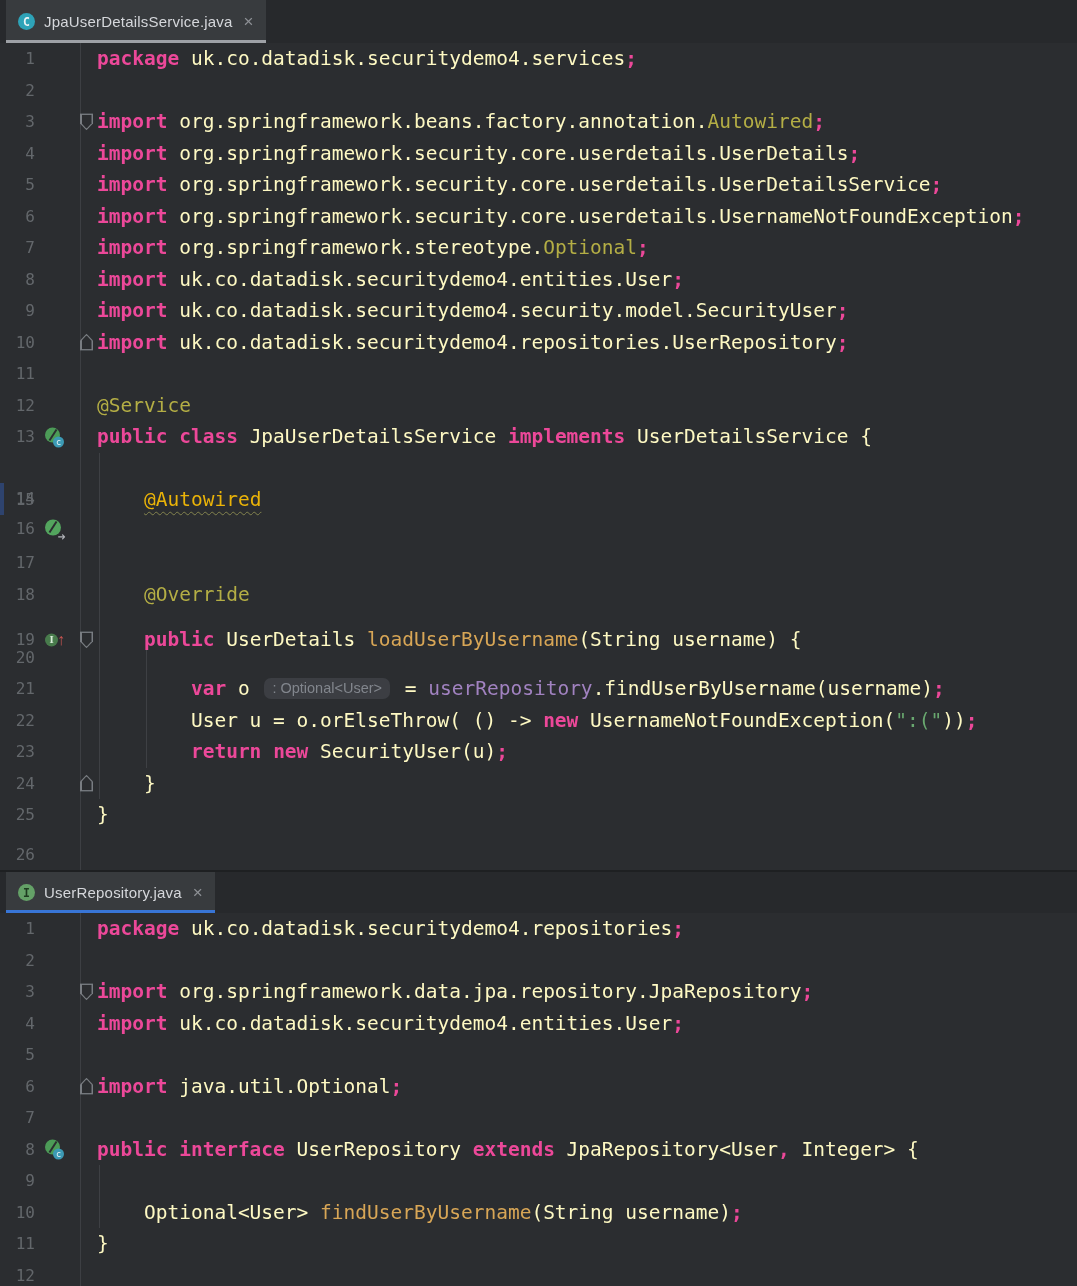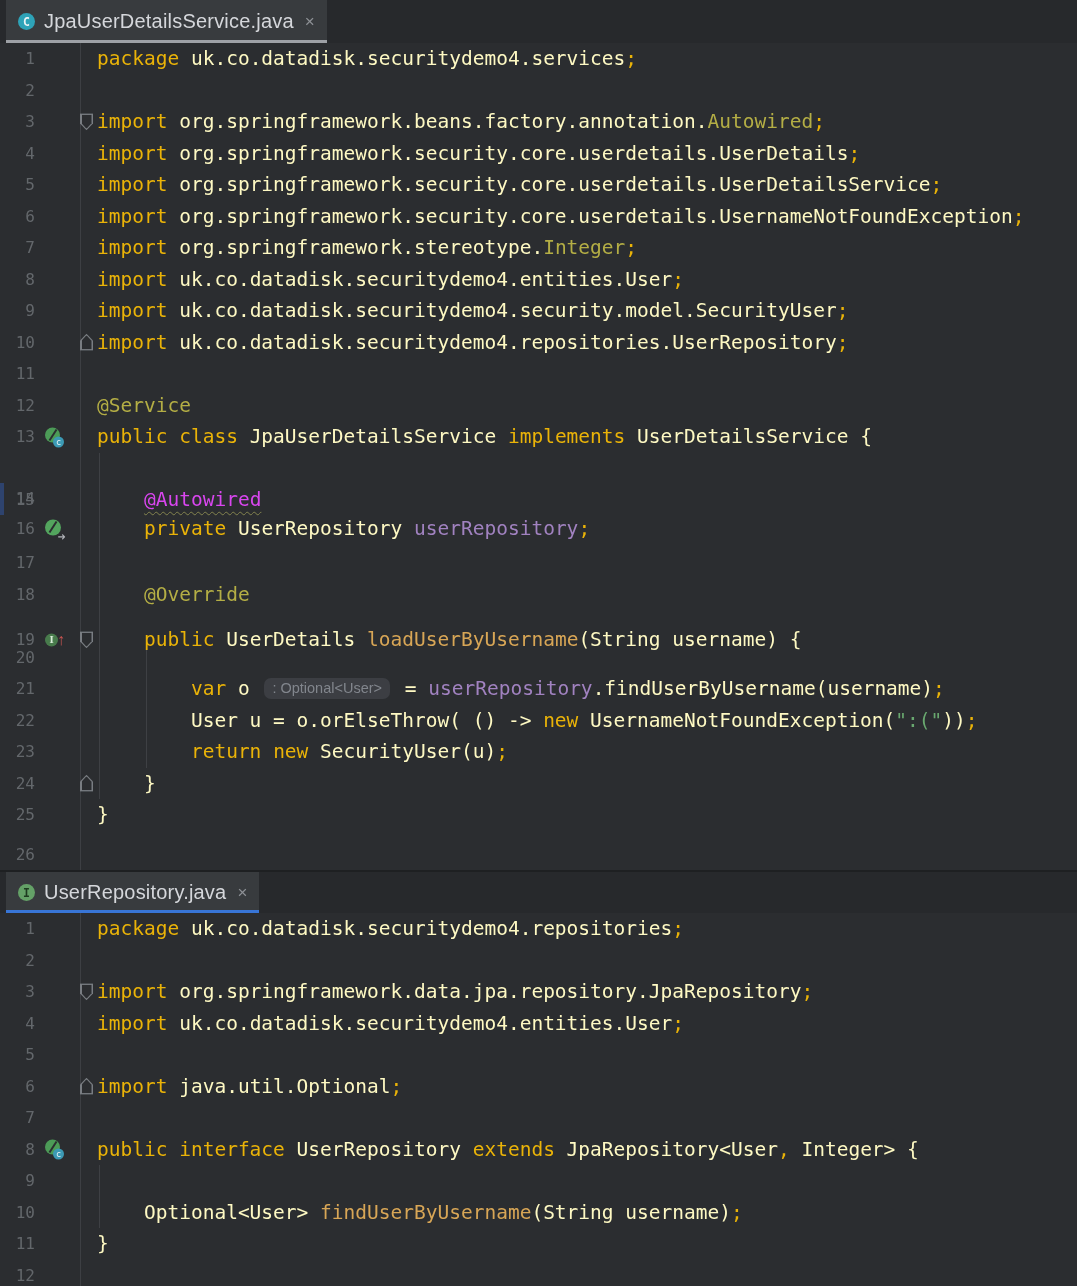--- a/index.html
+++ b/index.html
@@ -1,34 +1,34 @@
 <!DOCTYPE html>
 <html><head>
 <meta charset="utf-8">
 <style>
   html,body{margin:0;padding:0;background:#1E1F22;}
   body{width:1077px;height:1286px;overflow:hidden;font-family:"Liberation Sans",sans-serif;}
   .pane{position:relative;width:1077px;}
   .tabbar{height:43px;background:#27292C;display:flex;align-items:stretch;position:relative;}
   .tabbar.second{border-top:2px solid #1E2022;height:41px;}
   .tab{position:relative;display:flex;align-items:center;gap:9px;padding:0 12px;margin-left:6px;background:#383B3E;cursor:pointer;}
-  .tab-label{font-size:20px;color:#D5D7DB;letter-spacing:.2px;}
+  .tab-label{font-size:15px;color:#D5D7DB;letter-spacing:.2px;}
   .tab-close{font-size:17px;color:#8E9196;margin-left:2px;}
   .ficon{width:17px;height:17px;border-radius:50%;color:#EAF3F5;font-size:11.5px;font-weight:bold;display:flex;align-items:center;justify-content:center;font-family:"DejaVu Sans Mono",monospace;}
   .ficon.iface{color:#1E3B20;}
   .underline{position:absolute;left:0;right:0;bottom:0;height:3px;}
   .code-area{position:relative;background:#2B2D30;overflow:hidden;}
   .code-area .gutter-sep{position:absolute;left:80px;top:0;bottom:0;width:1px;background:#3D3F43;}
   .row{position:absolute;left:0;width:1077px;height:31.5px;}
   .lnum{position:absolute;left:0;top:0;width:35px;text-align:right;line-height:31.5px;color:#63676B;font-family:"DejaVu Sans Mono",monospace;font-size:16px;}
   .codeline{position:absolute;left:97px;top:0;line-height:31.5px;white-space:pre;font-family:"DejaVu Sans Mono",monospace;font-size:19.5px;}
-  .tk-kw{color:#eab308;}
+  .tk-kw{color:#ec4899;font-weight:bold;}
   .tk-df{color:#fef9c3;}
   .tk-an{color:#B4AE45;}
-  .tk-anw{color:#d946ef;text-decoration-line:underline;text-decoration-style:wavy;text-decoration-color:#83834E;text-decoration-thickness:1px;text-underline-offset:5px;}
+  .tk-anw{color:#eab308;text-decoration-line:underline;text-decoration-style:wavy;text-decoration-color:#83834E;text-decoration-thickness:1px;text-underline-offset:5px;}
   .tk-mt{color:#D8A656;}
   .tk-fl{color:#A182C0;}
   .tk-st{color:#69A86F;}
   .inlay{display:inline-block;background:#3C3E43;color:#82868D;border-radius:7px;padding:1px 8px;font-family:"Liberation Sans",sans-serif;font-size:14.5px;line-height:19px;vertical-align:2px;margin:0 3px;}
   .guide{position:absolute;width:1px;background:#3E4044;}
   .lmark{position:absolute;left:0;top:0;width:4px;height:31.5px;background:#2E436E;}
   .gicon{position:absolute;left:45px;top:50%;transform:translateY(-50%);width:20px;height:19px;cursor:pointer;}
   .leaf{position:absolute;left:0;top:0;width:15px;height:15px;border-radius:50%;background:#4C9B57;}
   .leaf.big{width:16px;height:16px;background:#53A55E;}
   .leaf::after{content:'';position:absolute;left:6.5px;top:1px;width:2px;height:13px;background:#2B2D30;transform:rotate(33deg);}
@@ -79,21 +79,21 @@
       <div class="row" style="top: 126px;">
         <span class="lnum">5</span>
         <span class="codeline"><span class="tk-kw">import</span><span class="tk-df"> org.springframework.security.core.userdetails.UserDetailsService</span><span class="tk-kw">;</span></span>
       </div>
       <div class="row" style="top: 157.5px;">
         <span class="lnum">6</span>
         <span class="codeline"><span class="tk-kw">import</span><span class="tk-df"> org.springframework.security.core.userdetails.UsernameNotFoundException</span><span class="tk-kw">;</span></span>
       </div>
       <div class="row" style="top: 189px;">
         <span class="lnum">7</span>
-        <span class="codeline"><span class="tk-kw">import</span><span class="tk-df"> org.springframework.stereotype.</span><span class="tk-an">Integer</span><span class="tk-kw">;</span></span>
+        <span class="codeline"><span class="tk-kw">import</span><span class="tk-df"> org.springframework.stereotype.</span><span class="tk-an">Optional</span><span class="tk-kw">;</span></span>
       </div>
       <div class="row" style="top: 220.5px;">
         <span class="lnum">8</span>
         <span class="codeline"><span class="tk-kw">import</span><span class="tk-df"> uk.co.datadisk.securitydemo4.entities.User</span><span class="tk-kw">;</span></span>
       </div>
       <div class="row" style="top: 252px;">
         <span class="lnum">9</span>
         <span class="codeline"><span class="tk-kw">import</span><span class="tk-df"> uk.co.datadisk.securitydemo4.security.model.SecurityUser</span><span class="tk-kw">;</span></span>
       </div>
       <div class="row" style="top: 283.5px;">
@@ -127,21 +127,20 @@
       <div class="row" style="top: 441px;">
         <span class="lnum">15</span>
         <span class="codeline"><span class="tk-df">    </span><span class="tk-anw">@Autowired</span></span>
       </div>
       <div class="row" style="top: 470px;">
         <span class="lnum">16</span>
         <div class="gicon">
           <span class="leaf big"></span>
           <span class="sub-arrow">➜</span>
         </div>
-        <span class="codeline"><span class="tk-df">    </span><span class="tk-kw">private</span><span class="tk-df"> UserRepository </span><span class="tk-fl">userRepository</span><span class="tk-kw">;</span></span>
       </div>
       <div class="row" style="top: 504px;">
         <span class="lnum">17</span>
         <span class="codeline"></span>
       </div>
       <div class="row" style="top: 535.5px;">
         <span class="lnum">18</span>
         <span class="codeline"><span class="tk-df">    </span><span class="tk-an">@Override</span></span>
       </div>
       <div class="row" style="top: 581px;">

